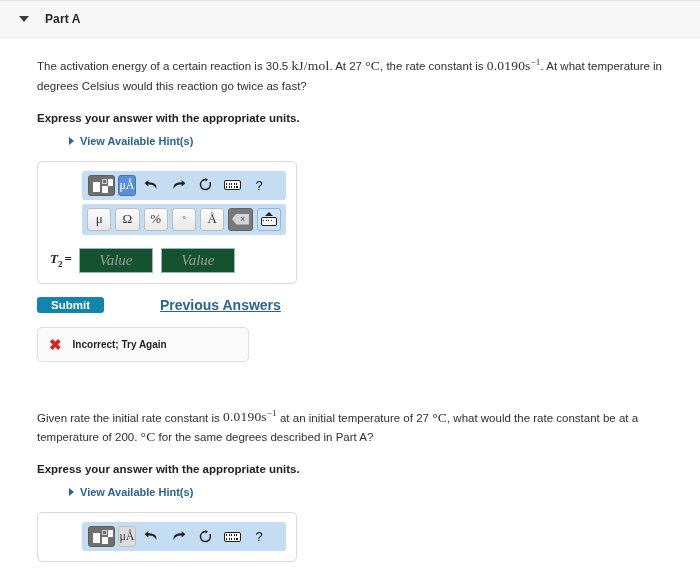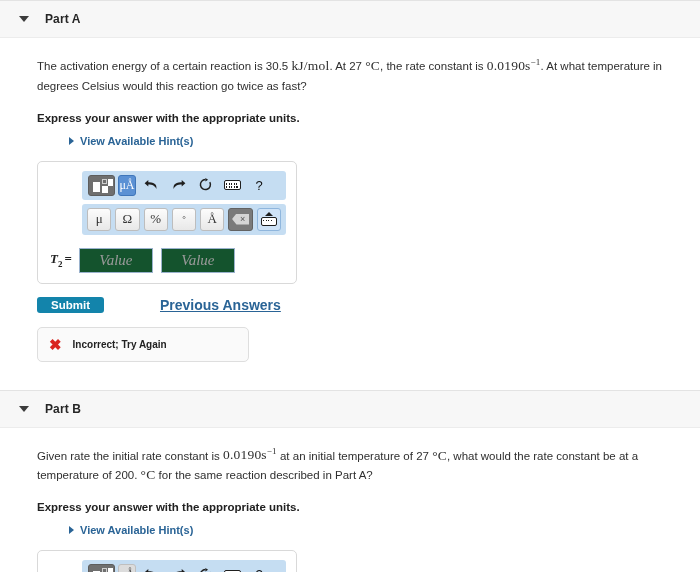--- a/index.html
+++ b/index.html
@@ -379,28 +379,24 @@
     </div>
 
     <div class="feedback">
       <span class="xmark">✖</span>
       <span class="feedback-text">Incorrect; Try Again</span>
     </div>
 
     <div class="spacer-a"></div>
   </div>
 
-  <div class="part-header">
-    <span class="caret-down"></span>
-    <span class="part-title">Part B</span>
-  </div>
 
   <div class="part-body">
 
-    <p class="qtext"><span>Given rate the initial rate constant is </span><span class="mth"><span>0.0190s</span><sup>−1</sup></span><span> at an initial temperature of 27 </span><span class="mth">°C</span><span>, what would the rate constant be at a temperature of 200. </span><span class="mth">°C</span><span> for the same reaction described in Part A?</span></p>
+    <p class="qtext"><span>Given rate the initial rate constant is </span><span class="mth"><span>0.0190s</span><sup>−1</sup></span><span> at an initial temperature of 27 </span><span class="mth">°C</span><span>, what would the rate constant be at a temperature of 200. </span><span class="mth">°C</span><span> for the same degrees described in Part A?</span></p>
 
     <p class="instr">Express your answer with the appropriate units.</p>
 
     <div class="hint-row">
       <span class="caret-right"></span>
       <span class="hint-link">View Available Hint(s)</span>
     </div>
 
     <div class="answer-panel">
 

